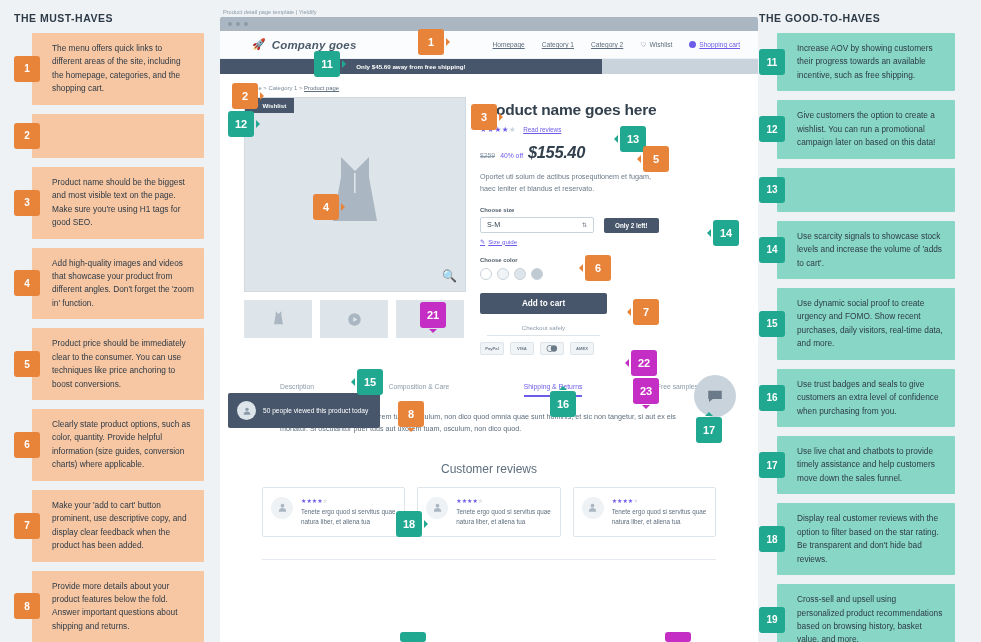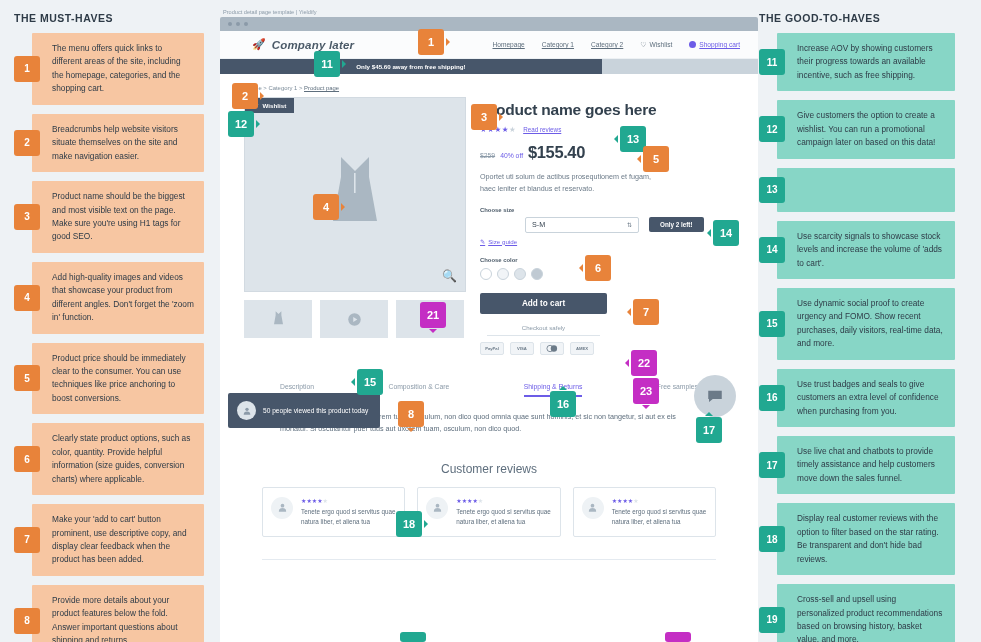--- a/index.html
+++ b/index.html
@@ -110,24 +110,24 @@
   
   .info { flex: 1; padding-top: 4px; }
   .p-title { font-size: 15.5px; font-weight: bold; color: #33414e; letter-spacing: -.2px; }
   .rating-row { display: flex; align-items: center; gap: 7px; margin-top: 6px; }
   .stars { color: #6c5ce7; font-size: 7.5px; letter-spacing: .5px; }
   .stars .off { color: #c9d3db; }
   .read-rev { font-size: 6.3px; color: #6c5ce7; text-decoration: underline; }
   .price-row { display: flex; align-items: baseline; gap: 5px; margin-top: 9px; }
   .old-price { font-size: 6.8px; color: #8b9aa8; text-decoration: line-through; }
   .off-tag { font-size: 6.8px; color: #6c5ce7; }
-  .price { font-size: 16.5px; font-weight: bold; color: #33414e; letter-spacing: -.4px; }
+  .price { font-size: 16.5px; font-weight: bold; color: #33414e; letter-spacing: -.4px; font-style: italic; }
   .p-desc { font-size: 7.2px; line-height: 1.65; color: #6b7a88; margin-top: 9px; width: 182px; }
   .f-label { font-size: 5.9px; font-weight: bold; color: #4b5a68; margin-top: 12px; }
-  .size-row { display: flex; align-items: flex-start; margin-top: 4px; margin-left: 45px; }
+  .size-row { display: flex; align-items: flex-end; margin-top: 4px; }
   .size-sel {
     width: 114px; height: 16px; border: 1px solid #c9d3db; border-radius: 2px; background: #fff;
     display: flex; align-items: center; justify-content: space-between; padding: 0 6px;
     font-size: 7.2px; color: #33414e;
   }
   .stock-chip {
     position: relative; margin-left: 10px; background: #47566a; color: #fff;
     font-size: 6.3px; font-weight: bold; padding: 4px 11px; border-radius: 2px;
   }
   .stock-chip:before {
@@ -204,21 +204,20 @@
   <div class="side left">
     <div class="side-title">THE MUST-HAVES</div>
     <div class="tip orange">
         <div class="tip-bg"></div>
         <div class="tip-num">1</div>
         <div class="tip-text">The menu offers quick links to different areas of the site, including the homepage, categories, and the shopping cart.</div>
       </div>
     <div class="tip orange">
         <div class="tip-bg"></div>
         <div class="tip-num">2</div>
-        <div class="tip-text">Breadcrumbs help website visitors situate themselves on the site and make navigation easier.</div>
       </div>
     <div class="tip orange">
         <div class="tip-bg"></div>
         <div class="tip-num">3</div>
         <div class="tip-text">Product name should be the biggest and most visible text on the page. Make sure you're using H1 tags for good SEO.</div>
       </div>
     <div class="tip orange">
         <div class="tip-bg"></div>
         <div class="tip-num">4</div>
         <div class="tip-text">Add high-quality images and videos that showcase your product from different angles. Don't forget the 'zoom in' function.</div>
@@ -300,21 +299,21 @@
     <div class="browser-chrome">
       <span class="dot"></span>
       <span class="dot"></span>
       <span class="dot"></span>
     </div>
     <div class="browser-body">
 
       <div class="site-nav">
         <div class="brand">
           <span class="brand-logo">🚀</span>
-          <span class="brand-name">Company later</span>
+          <span class="brand-name">Company goes</span>
         </div>
         <div class="nav-links">
           <span class="nav-link">Homepage</span>
           <span class="nav-link">Category 1</span>
           <span class="nav-link">Category 2</span>
           <span class="nav-link wish">
             <span class="heart-ic">♡</span>
             <span>Wishlist</span>
           </span>
           <span class="nav-link cart">

